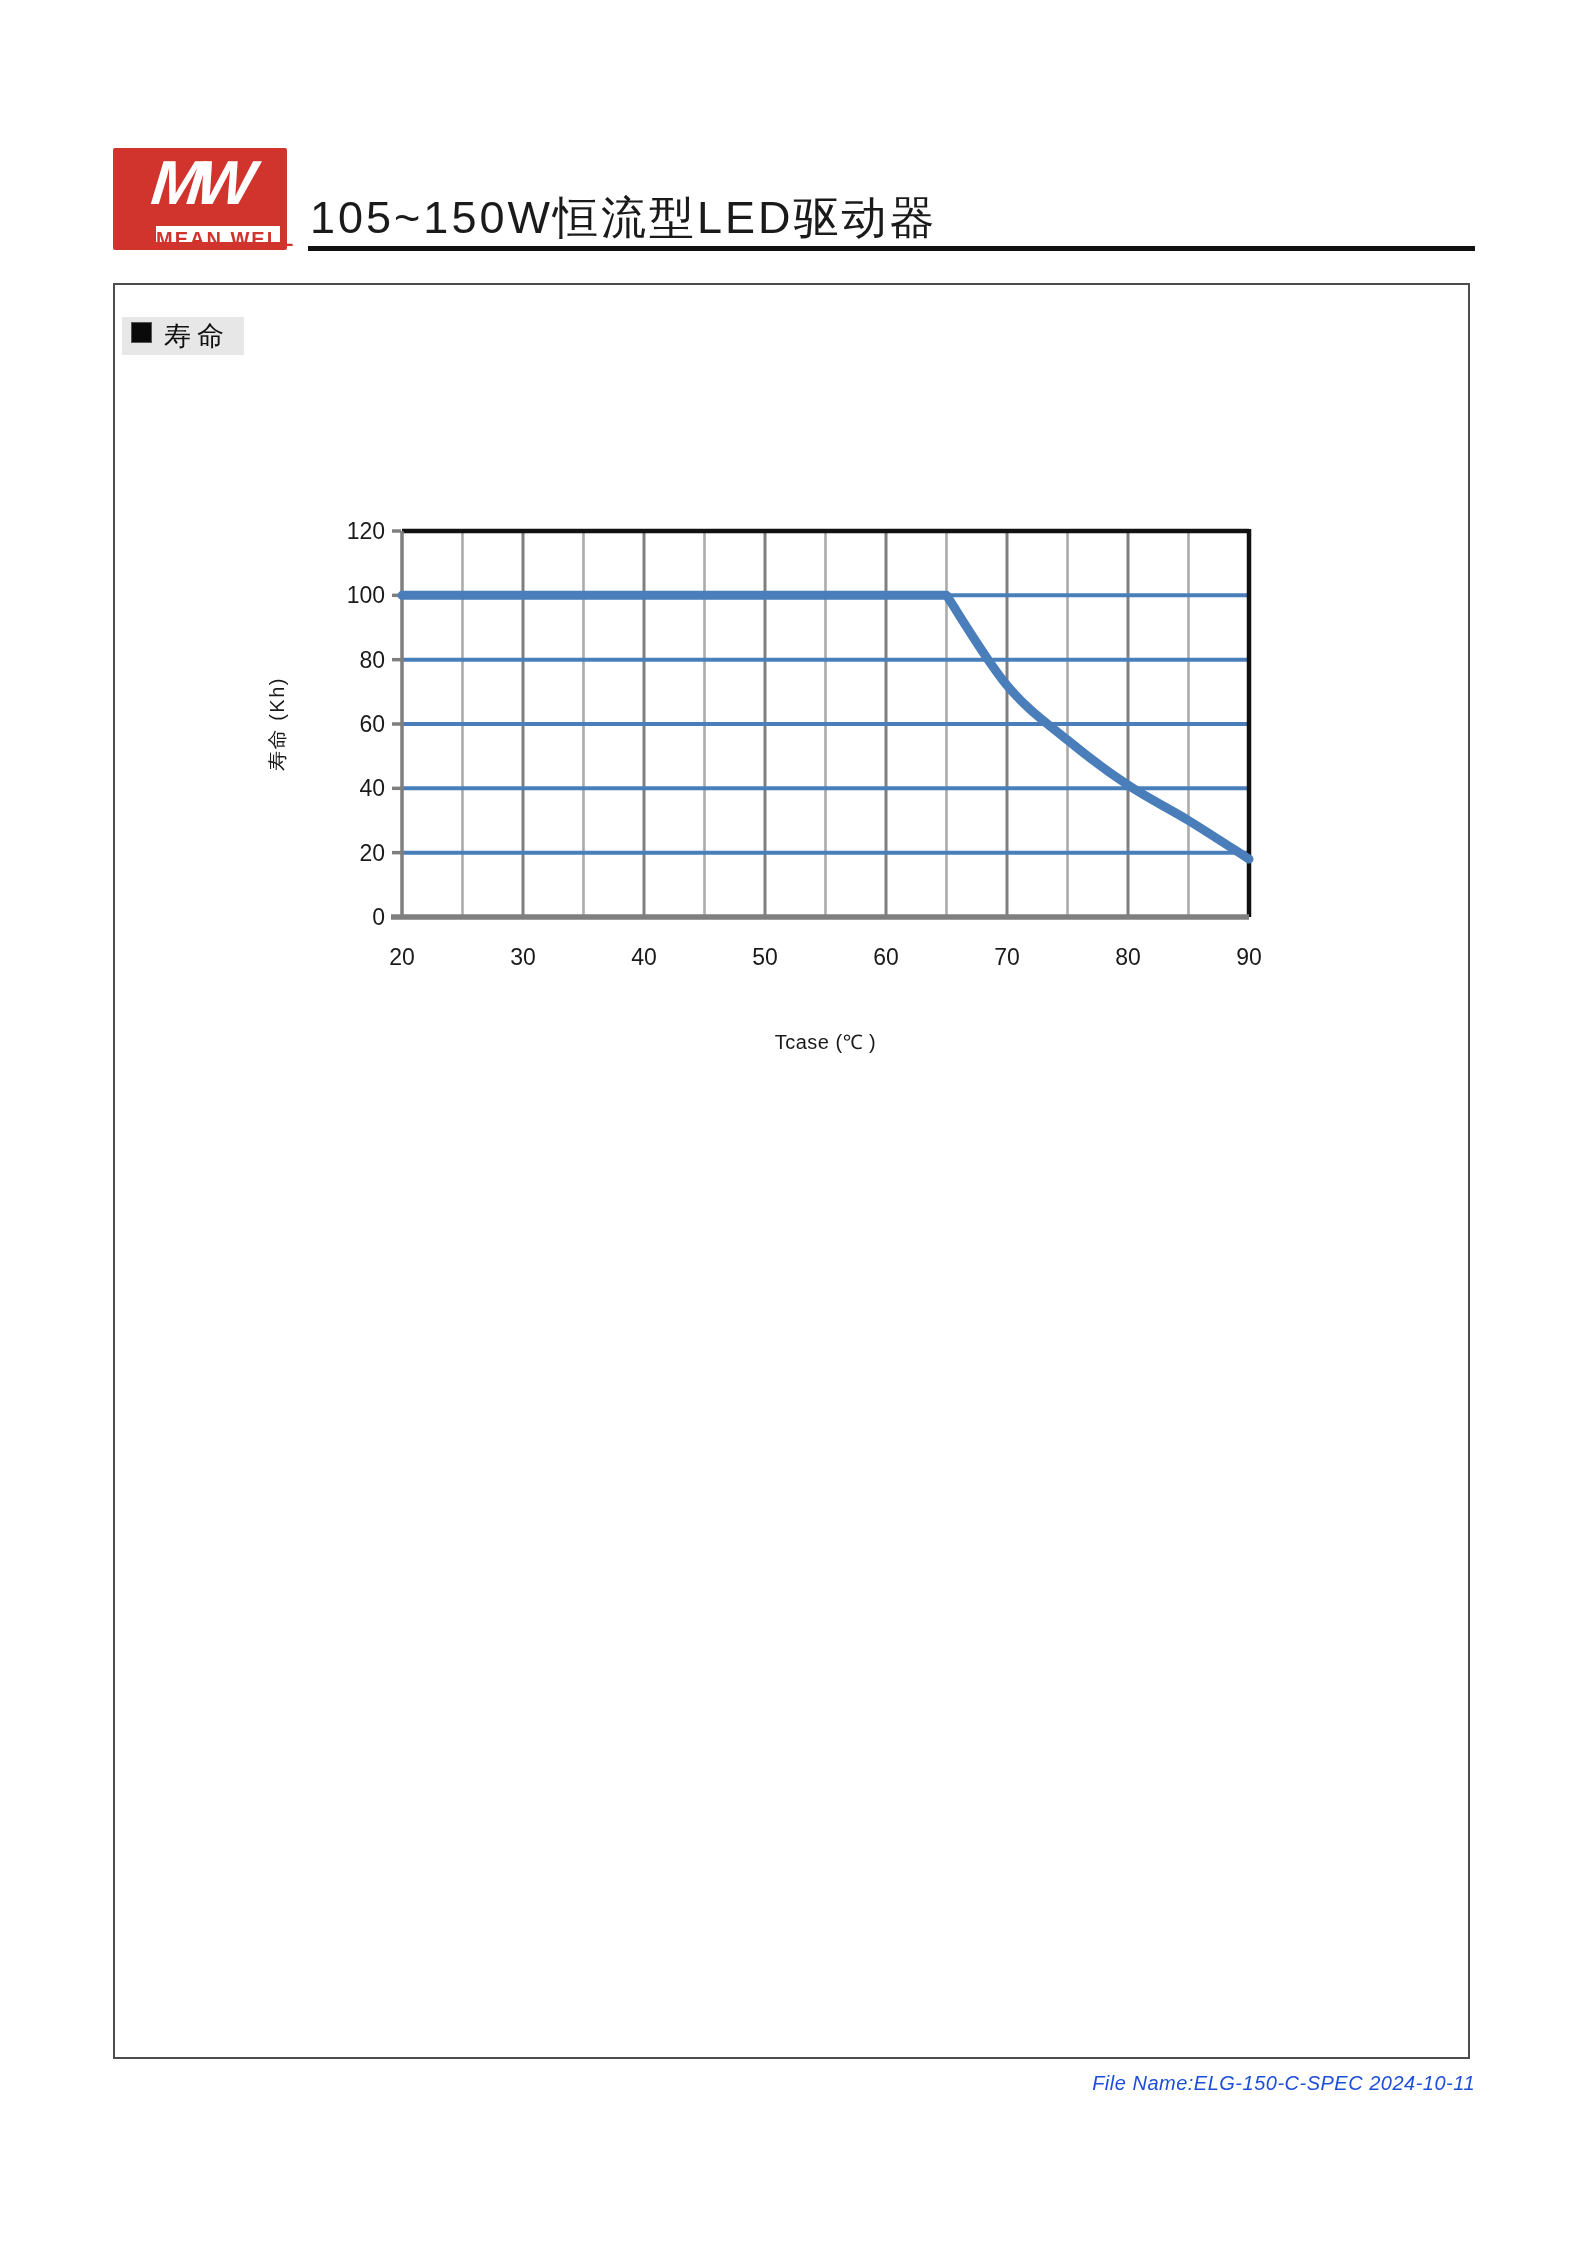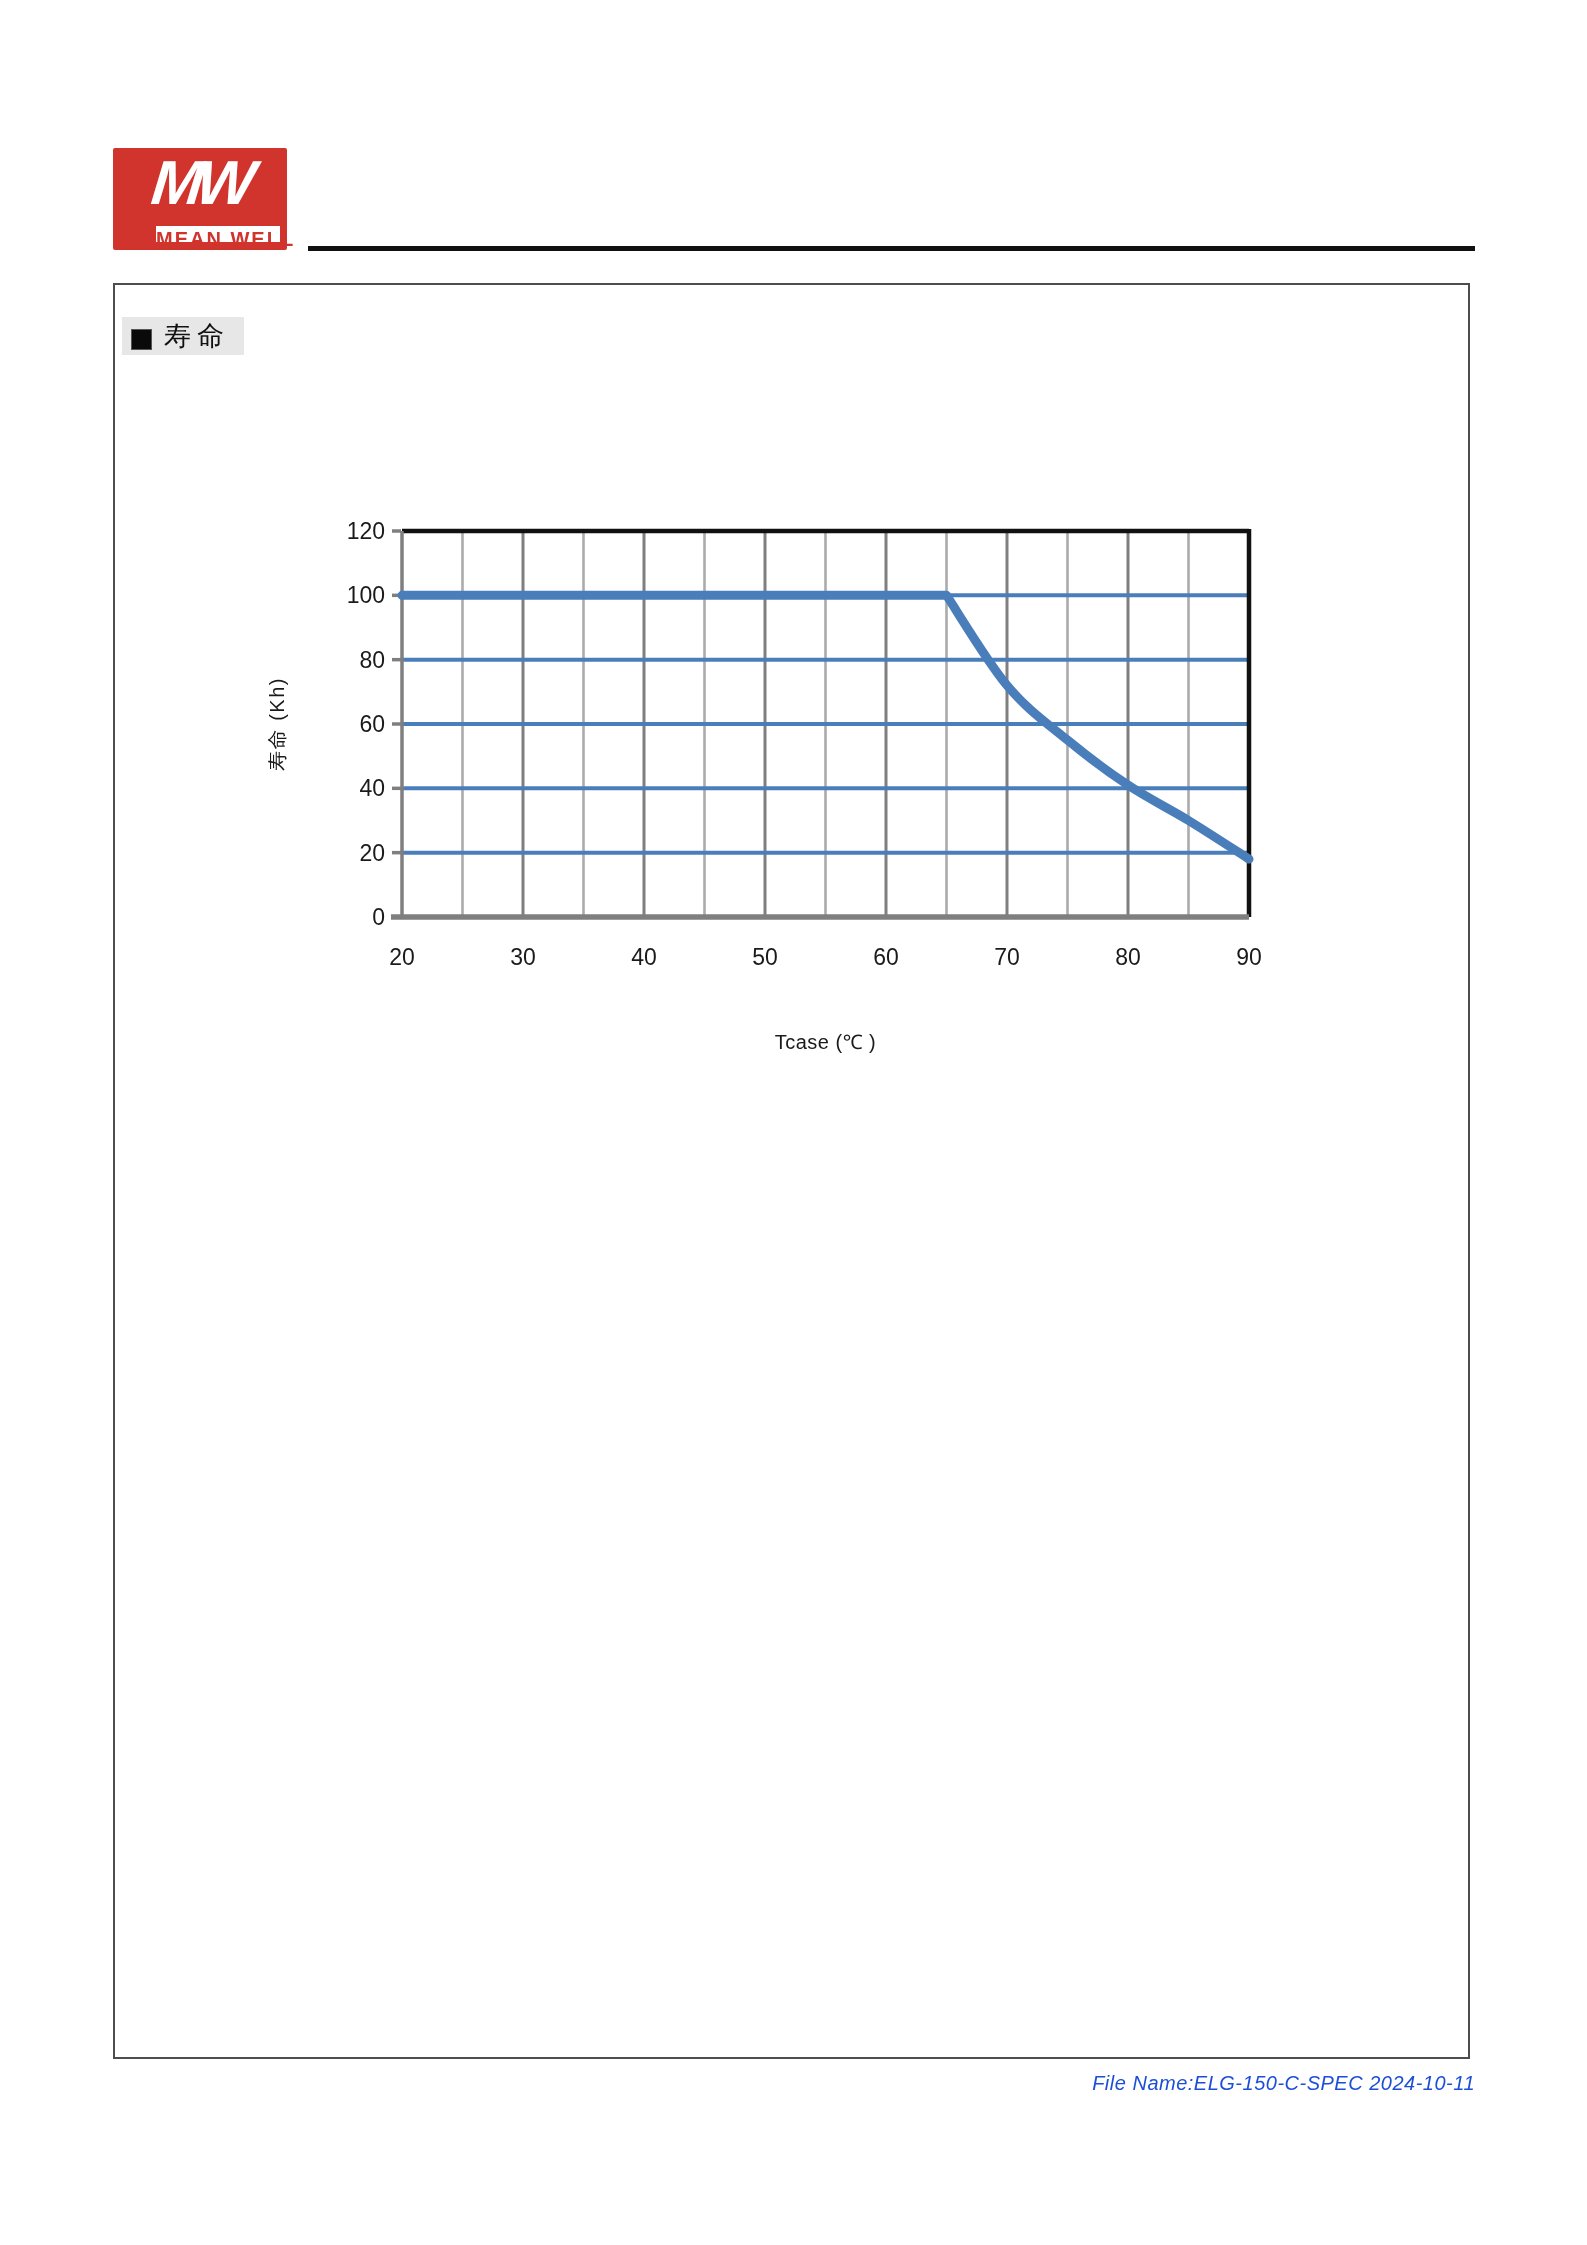--- a/index.html
+++ b/index.html
@@ -81,21 +81,21 @@
     width: 1357px; height: 1776px;
     border: 2px solid #4d4d4d;
     background: #ffffff;
   }
   .section-label {
     position: absolute;
     left: 7px; top: 32px;
     background: #e7e7e7;
     padding: 5px 14px 5px 9px;
     display: flex;
-    align-items: flex-end;
+    align-items: flex-start;
     gap: 12px;
   }
   .section-marker {
     width: 21px; height: 21px;
     background: #0a0a0a;
     border: 1px solid #555;
   }
   .section-text {
     font-size: 27px;
     color: #111111;
@@ -128,20 +128,21 @@
 </head>
 <body>
 
 <div class="page">
 
   <div class="logo">
     <div class="logo-mw">MW</div>
     <div class="logo-band">MEAN WELL</div>
   </div>
 
+  <div class="header-title">105~150W恒流型LED驱动器</div>
   <div class="header-rule"></div>
 
   <div class="content-box">
     <div class="section-label">
       <div class="section-marker"></div>
       <span class="section-text">寿命</span>
     </div>
 
     <svg class="chart-svg" id="life-chart" viewBox="0 0 1080 580" xmlns="http://www.w3.org/2000/svg">
         <line x1="210.5" y1="34" x2="210.5" y2="420" stroke="#ababab" stroke-width="2.6"></line>

